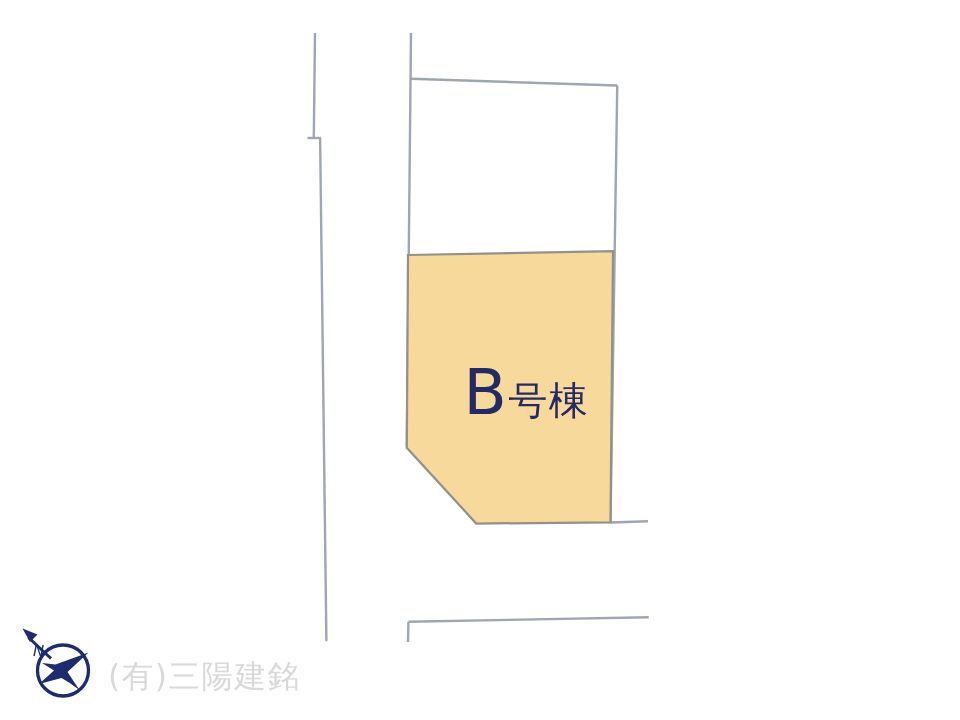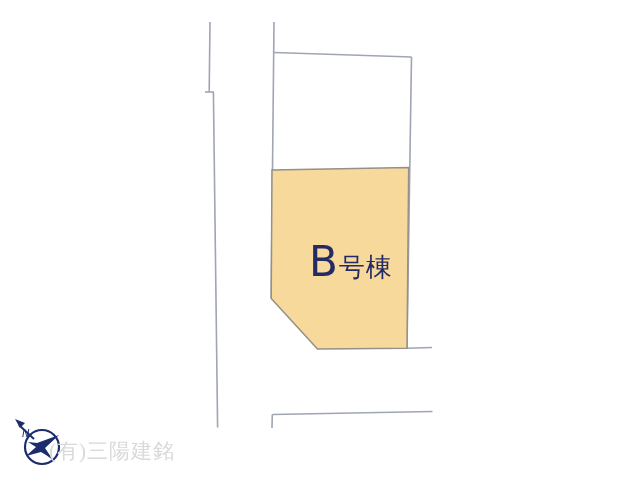--- a/index.html
+++ b/index.html
@@ -48,28 +48,27 @@
     line-height: 1.15;
     letter-spacing: 1px;
   }
   .parcel-label .suffix {
     font-size: 26px;
     line-height: 1;
     letter-spacing: 1px;
   }
   .watermark {
     position: absolute;
-    left: 49px;
+    left: 72px;
     top: 440px;
     font-size: 21px;
     line-height: 1.1;
     color: #d9d9d9;
     letter-spacing: 1px;
     white-space: nowrap;
-    font-family: Liberation Serif, serif;
   }
   .compass {
     position: absolute;
     left: 13px;
     top: 416px;
   }
 </style>
 </head>
 <body>
 

